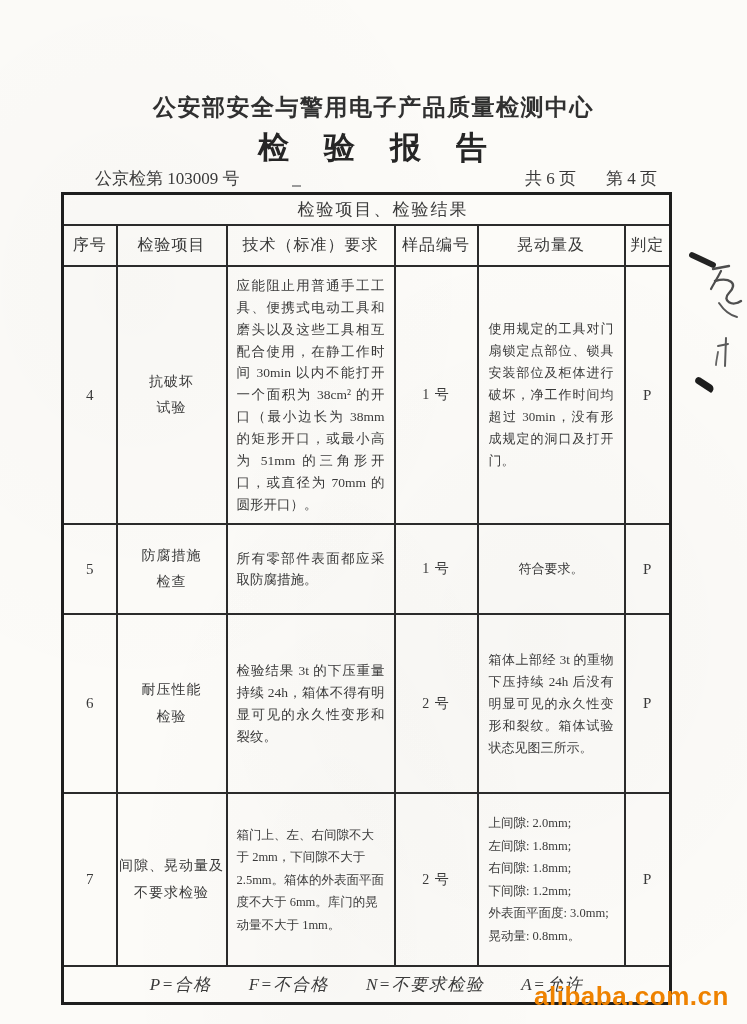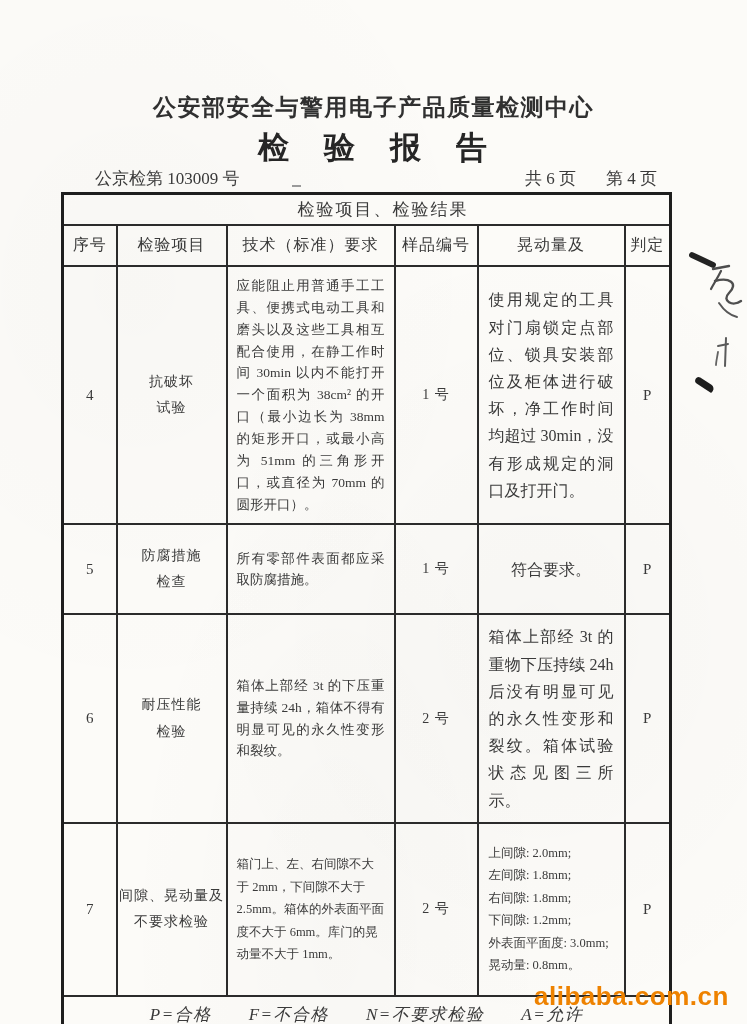--- a/index.html
+++ b/index.html
@@ -42,21 +42,21 @@
     height:27px;text-align:center;font-size:17px;letter-spacing:2px;font-weight:500;padding-left:34px;
   }
   .head-row th{
     height:37px;text-align:center;font-size:16px;font-weight:normal;letter-spacing:1px;
   }
   .row-4{height:211px;} .row-5{height:90px;} .row-6{height:179px;} .row-7{height:173px;}
   .c-no{text-align:center;font-size:15px;}
   .c-item{text-align:center;font-size:14px;white-space:pre-line;line-height:1.9;letter-spacing:1px;}
   .c-req{font-size:13.5px;line-height:1.62;padding:8px 9px;text-align:justify;white-space:pre-line;vertical-align:middle;}
   .c-sample{text-align:center;font-size:14px;letter-spacing:1px;}
-  .c-result{font-size:16px;line-height:1.7;padding:8px 10px;text-align:justify;white-space:pre-line;vertical-align:middle;}
+  .c-result{font-size:13px;line-height:1.7;padding:8px 10px;text-align:justify;white-space:pre-line;vertical-align:middle;}
   .row-5 .c-result{text-align:center;}
   .row-7 .c-req,.row-7 .c-result{font-size:12.5px;line-height:1.8;text-align:left;}
   .c-verdict{text-align:center;font-size:15px;}
   .legend-row td{height:33px;text-align:center;font-size:17px;letter-spacing:1.5px;font-style:italic;}
   
   .a-dash{position:absolute;left:292px;top:185px;width:9px;height:2px;background:#9a9a9a;}
   .a-stroke1{position:absolute;left:688px;top:257px;width:29px;height:6px;background:#232323;border-radius:3px;transform:rotate(25deg);}
   .a-squiggle{position:absolute;left:699px;top:263px;}
   .a-mark2{position:absolute;left:714px;top:336px;}
   .a-stroke2{position:absolute;left:694px;top:381px;width:21px;height:7px;background:#1d1d1d;border-radius:5px 7px 2px 6px;transform:rotate(33deg);}
@@ -118,21 +118,21 @@
 检查</td>
         <td class="c-req">所有零部件表面都应采取防腐措施。</td>
         <td class="c-sample">1 号</td>
         <td class="c-result">符合要求。</td>
         <td class="c-verdict">P</td>
       </tr>
       <tr class="row-6">
         <td class="c-no">6</td>
         <td class="c-item">耐压性能
 检验</td>
-        <td class="c-req">箱体上部经 3t 的下压重量持续 24h，箱体不得有明显可见的永久性变形和裂纹。</td>
+        <td class="c-req">检验结果 3t 的下压重量持续 24h，箱体不得有明显可见的永久性变形和裂纹。</td>
         <td class="c-sample">2 号</td>
         <td class="c-result">箱体上部经 3t 的重物下压持续 24h 后没有明显可见的永久性变形和裂纹。箱体试验状态见图三所示。</td>
         <td class="c-verdict">P</td>
       </tr>
       <tr class="row-7">
         <td class="c-no">7</td>
         <td class="c-item">间隙、晃动量及
 不要求检验</td>
         <td class="c-req">箱门上、左、右间隙不大于 2mm，下间隙不大于 2.5mm。箱体的外表面平面度不大于 6mm。库门的晃动量不大于 1mm。</td>
         <td class="c-sample">2 号</td>

